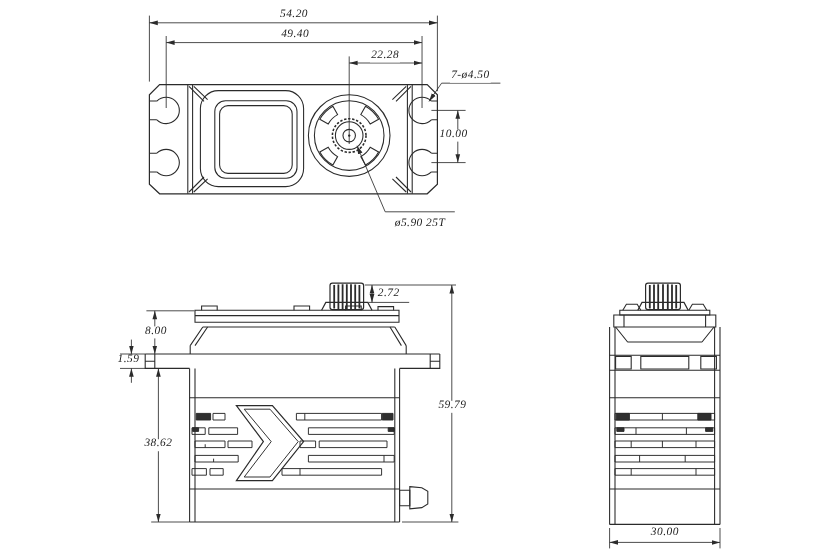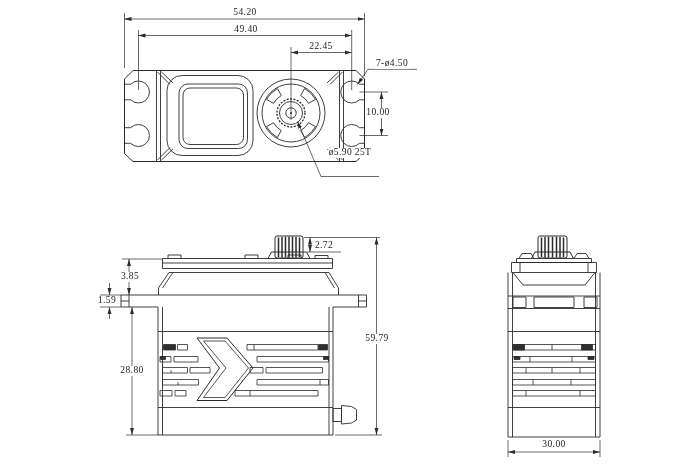--- a/index.html
+++ b/index.html
@@ -1,17 +1,17 @@
 <!DOCTYPE html>
 <html><head>
 <meta charset="utf-8">
 <style>
   html,body{margin:0;padding:0;background:#fff;}
   #canvas{position:relative;width:700px;height:467px;background:#ffffff;overflow:hidden;
-          font-family:"Liberation Serif", serif;}
+          font-family:"Liberation Serif", serif;font-style:italic;}
   #linework{position:absolute;left:0;top:0;}
   .dim{position:absolute;transform:translate(-50%,-50%);font-size:9.5px;color:#1c1c1c;
        letter-spacing:.4px;background:#fff;padding:0 1px;line-height:1.05;white-space:nowrap;}
   svg *{vector-effect:non-scaling-stroke;}
 </style>
 </head>
 <body>
 
 <div id="canvas">
 
@@ -207,24 +207,24 @@
 
     <g stroke-width=".7">
       <path d="M508,440 V457 M600,440 V457"></path>
       <line x1="508" y1="452" x2="600" y2="452" marker-start="url(#as)" marker-end="url(#ae)"></line>
     </g>
   </g>
 </svg>
 
 <span class="dim" style="left:245px;top:13px">54.20</span>
 <span class="dim" style="left:246px;top:30px">49.40</span>
-<span class="dim" style="left:321px;top:47px">22.45</span>
+<span class="dim" style="left:321px;top:47px">22.28</span>
 <span class="dim" style="left:392px;top:64px">7-ø4.50</span>
 <span class="dim" style="left:378px;top:113px">10.00</span>
-<span class="dim" style="left:350px;top:153px">ø5.90 25T</span>
+<span class="dim" style="left:350px;top:187px">ø5.90 25T</span>
 <span class="dim" style="left:324px;top:246px">2.72</span>
-<span class="dim" style="left:130px;top:277px">3.85</span>
+<span class="dim" style="left:130px;top:277px">8.00</span>
 <span class="dim" style="left:107px;top:301px">1.59</span>
-<span class="dim" style="left:132px;top:371px">28.80</span>
+<span class="dim" style="left:132px;top:371px">38.62</span>
 <span class="dim" style="left:377px;top:339px">59.79</span>
 <span class="dim" style="left:554px;top:445px">30.00</span>
 
 </div>
 
 </body></html>

